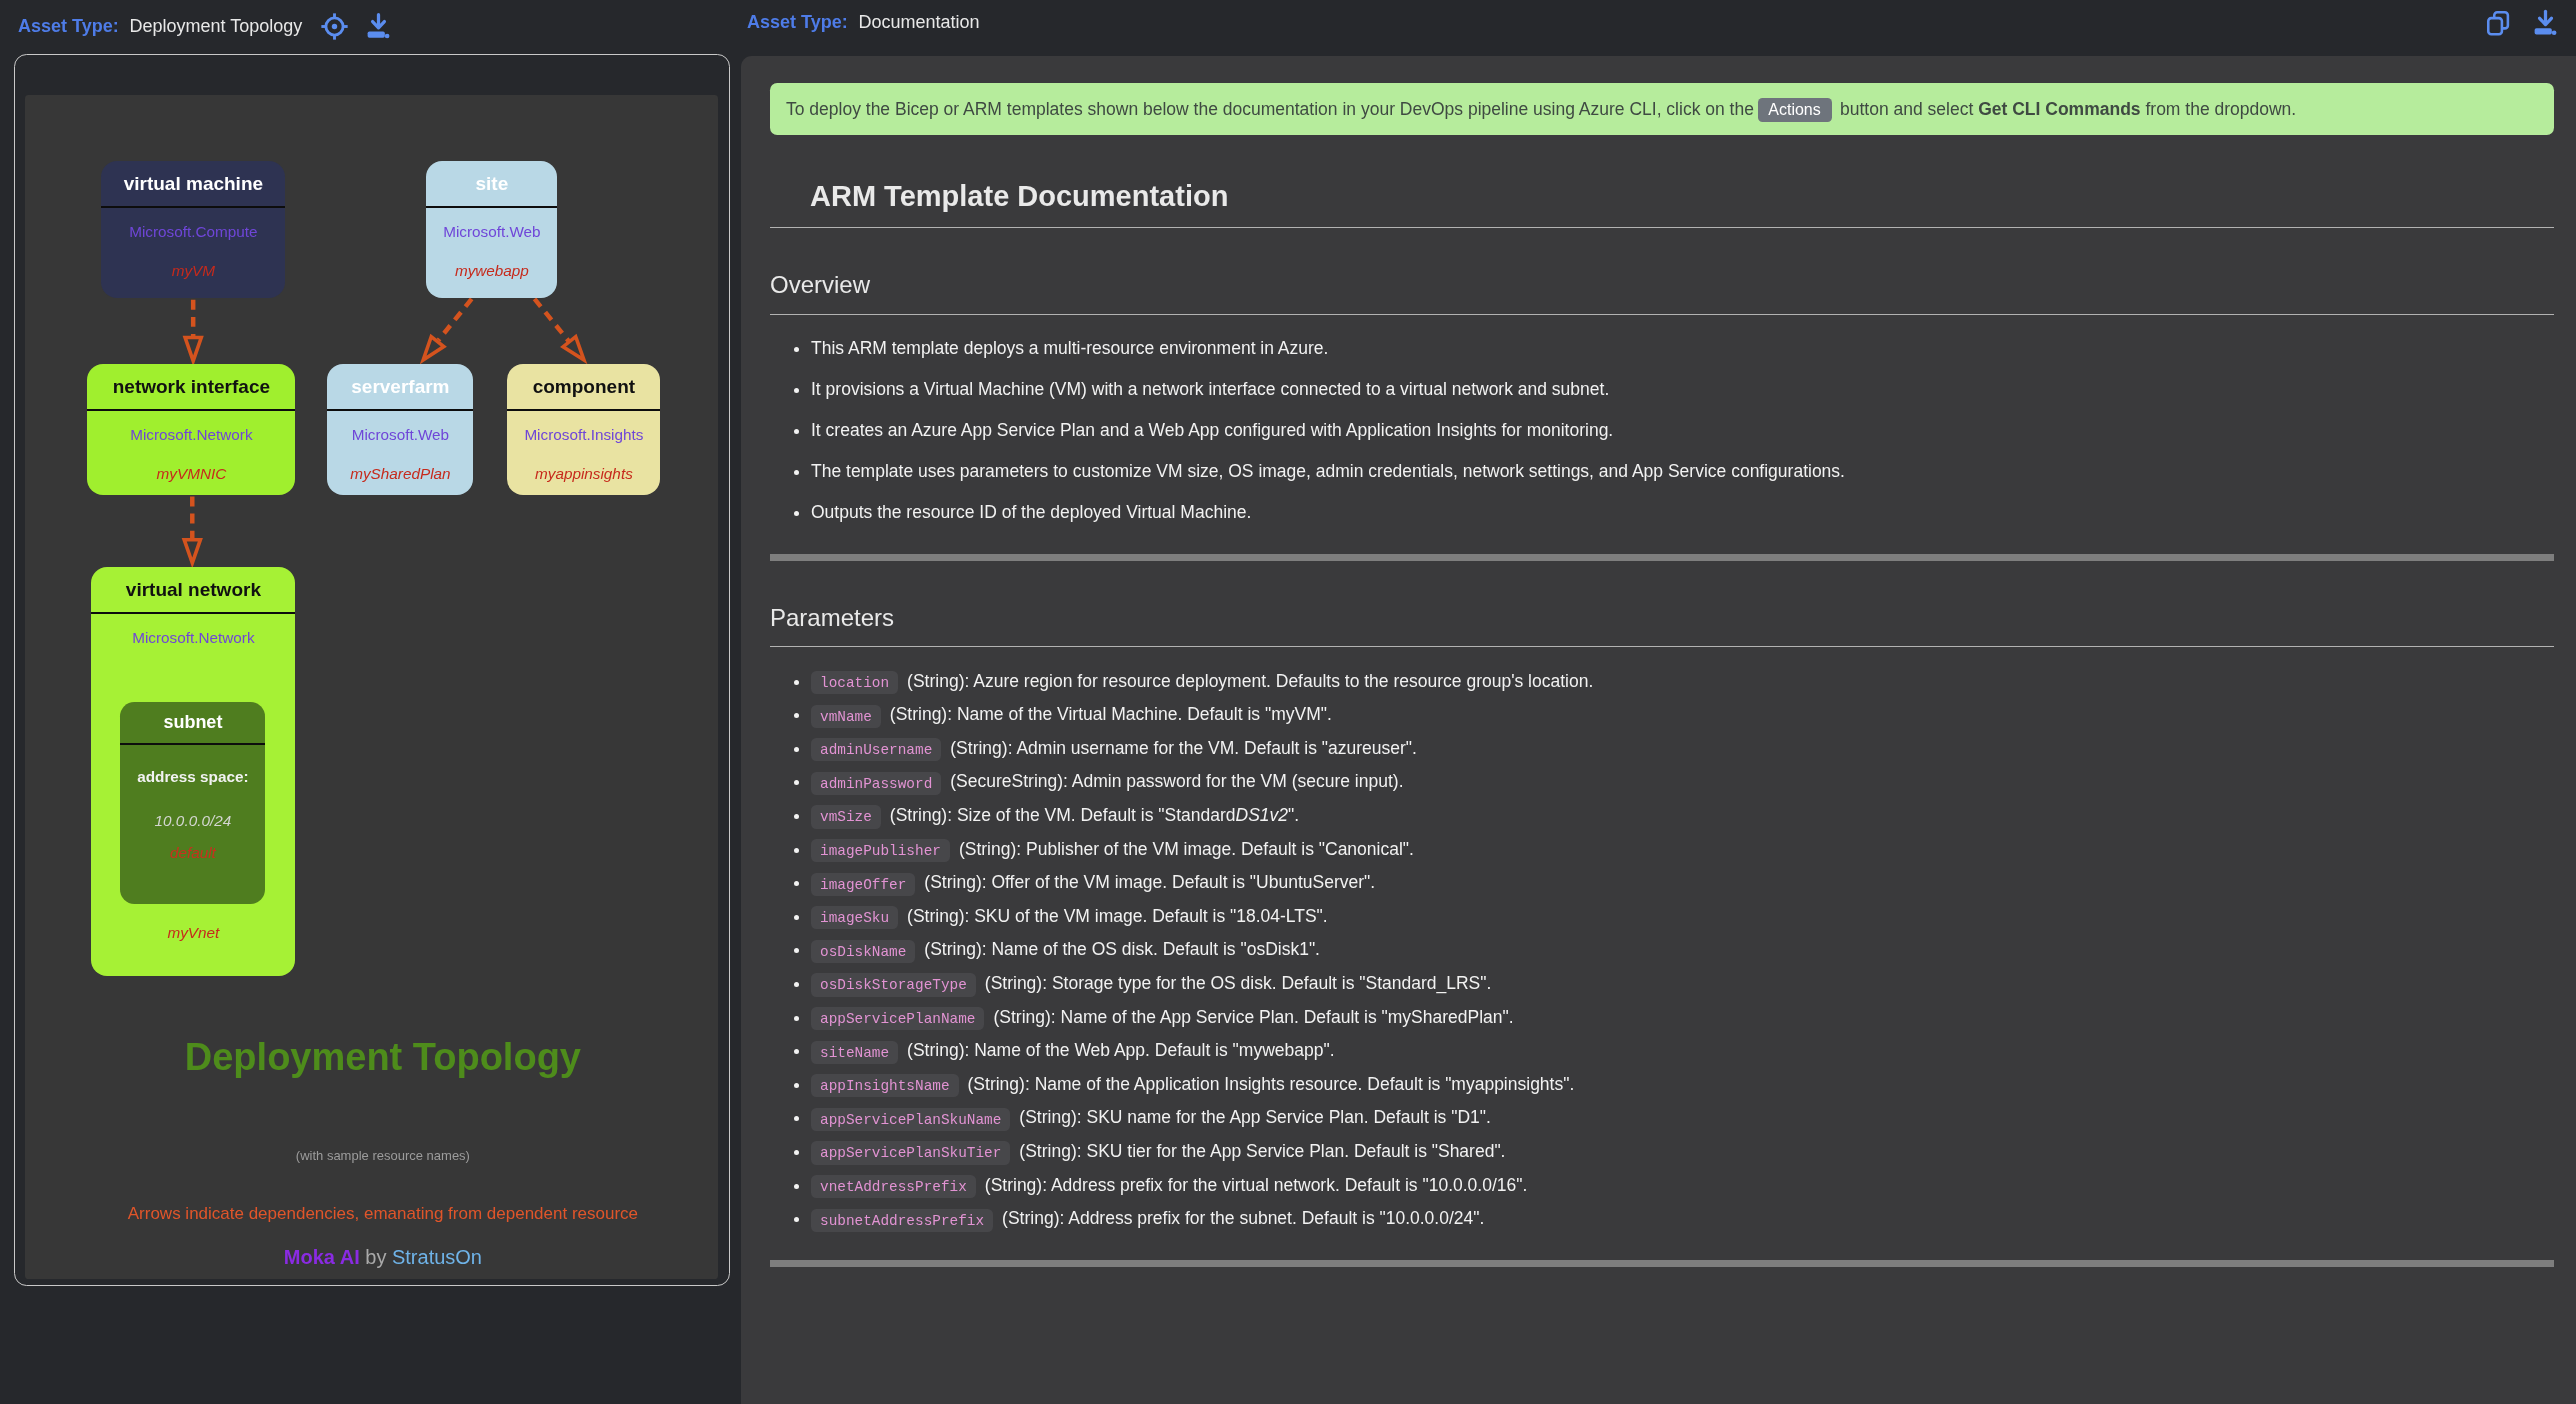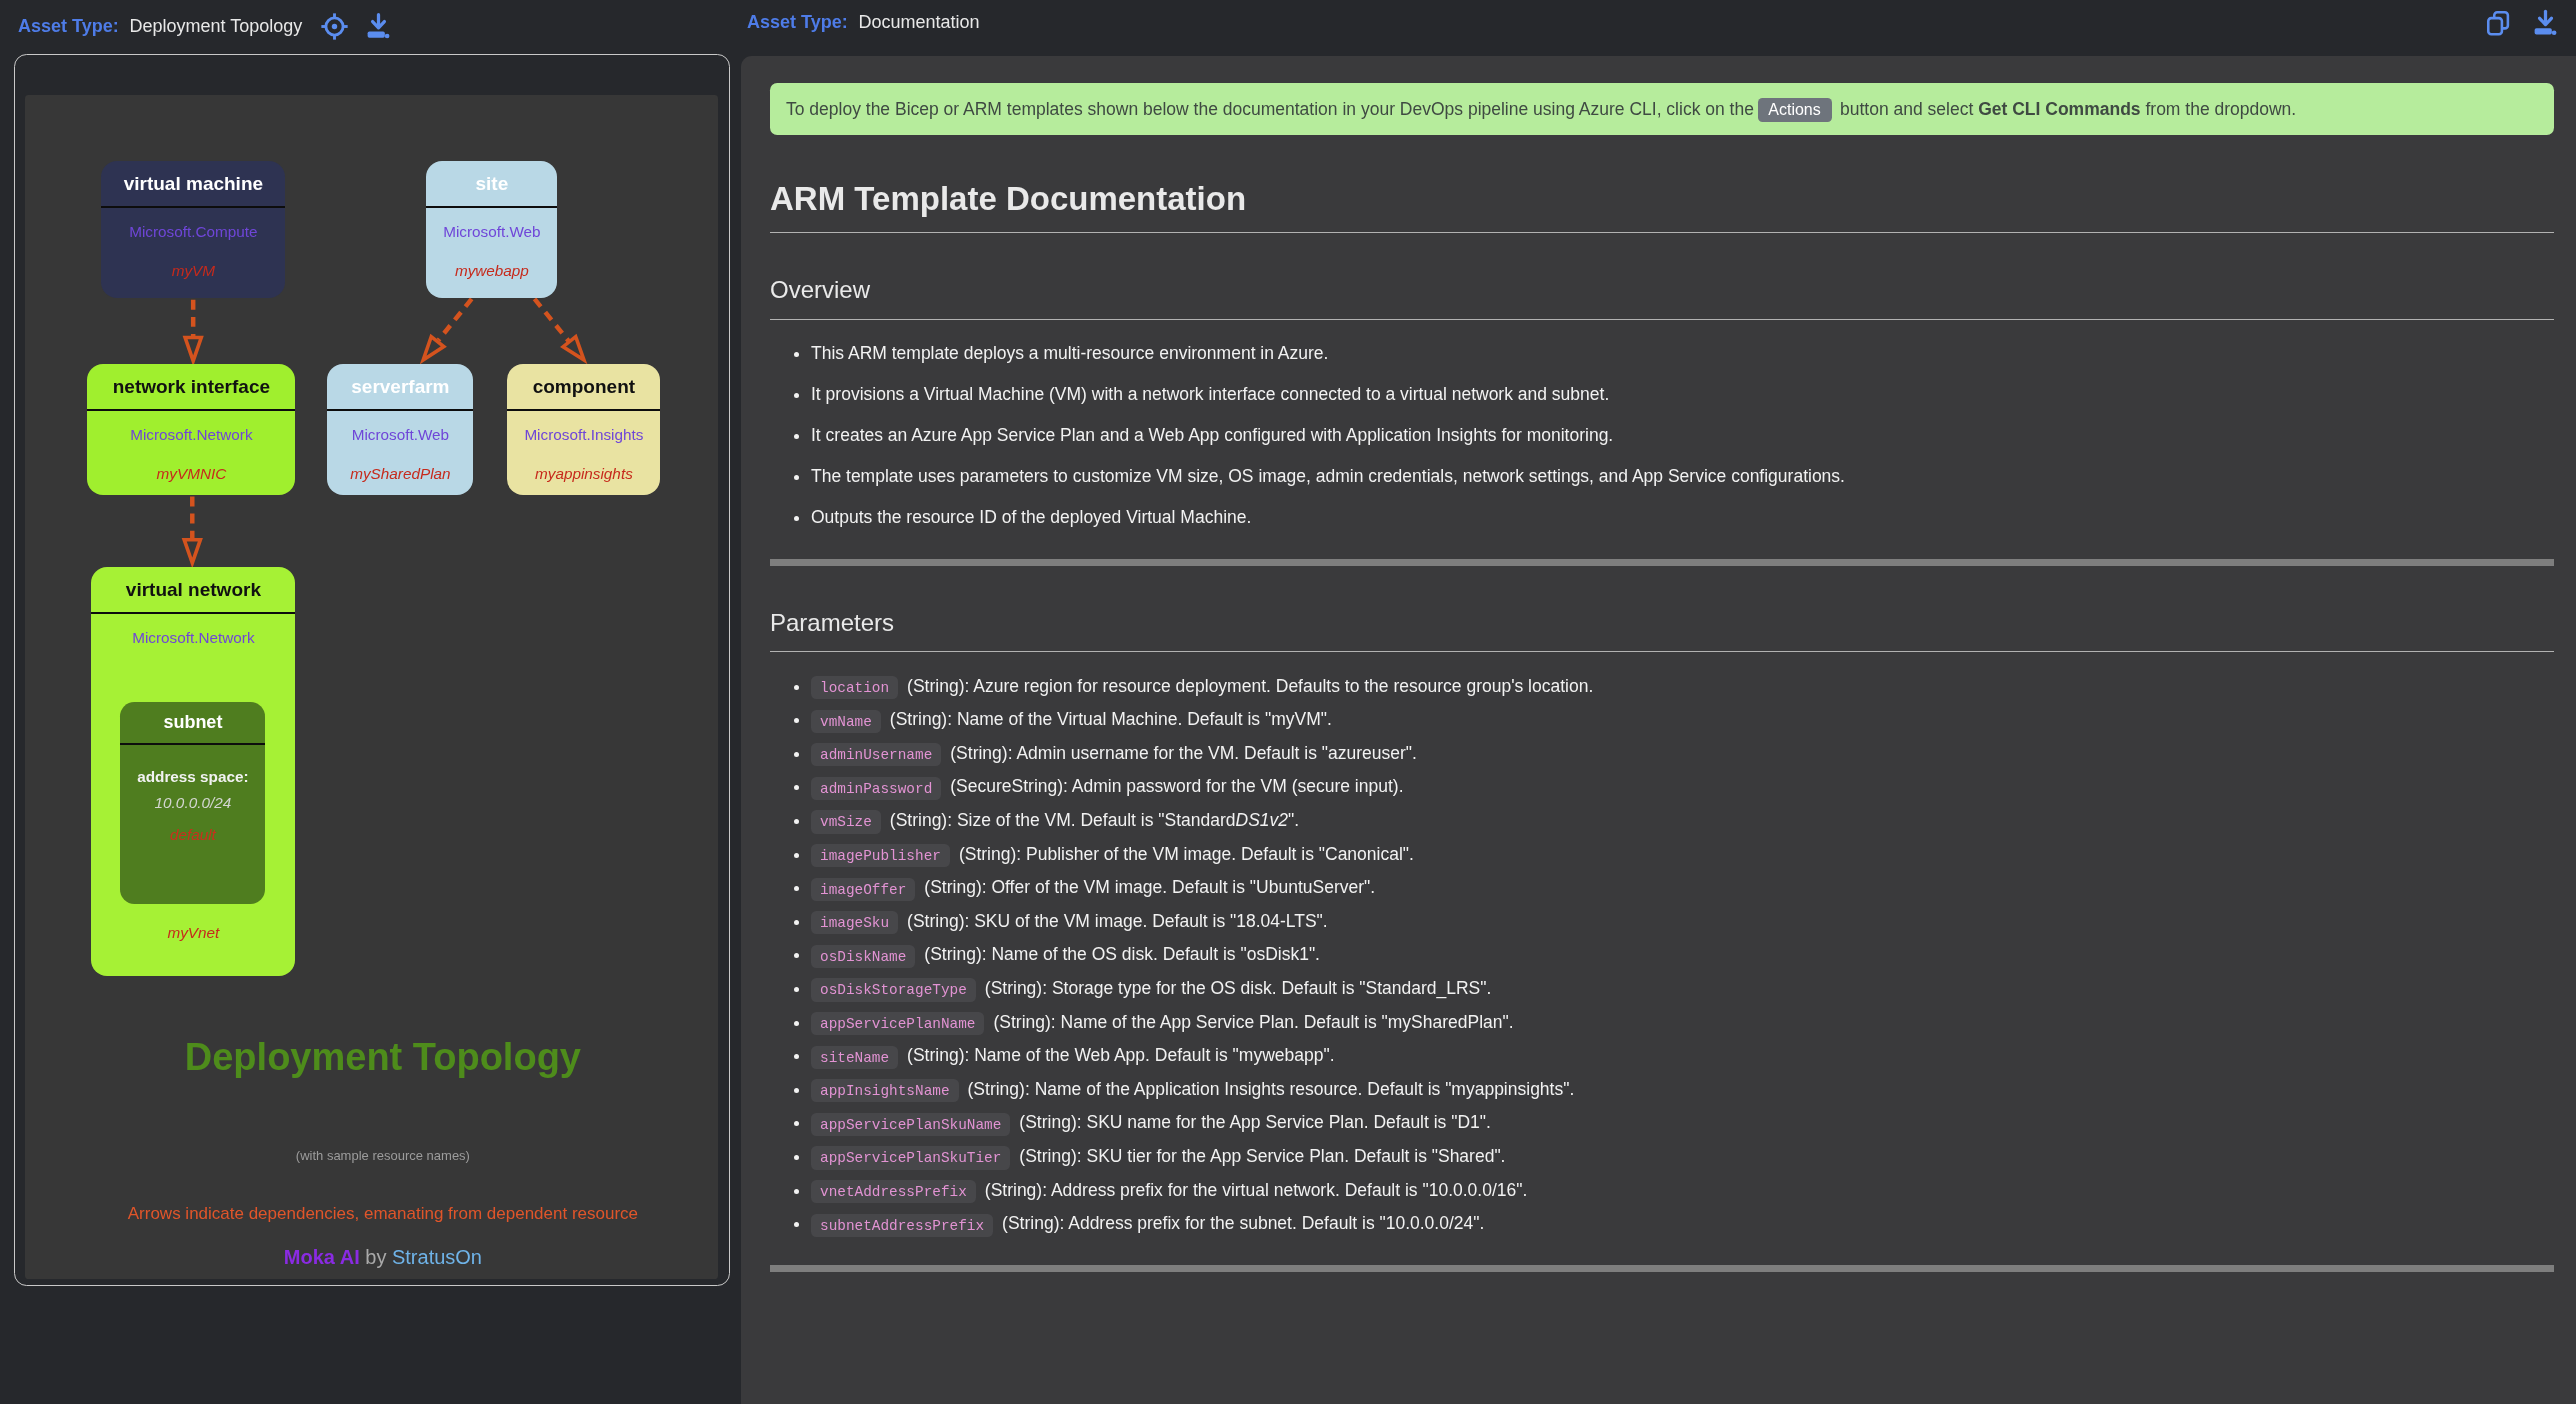--- a/index.html
+++ b/index.html
@@ -42,21 +42,21 @@
   .n-farm .node-title { color:#ffffff; }
   .n-comp   { left:482px; top:269px; width:153px; height:131px; background:#e9e3a2; }
   .n-comp .node-title { color:#111111; }
   .n-vnet   { left:66px;  top:472px; width:204px; height:409px; background:#a6f135; }
   .n-vnet .node-title { color:#111111; }
   .n-vnet .node-name { position:absolute; bottom:18px; left:0; right:0; margin:16px;text-align:center; }
   .n-subnet { position:absolute; left:29px; top:135px; width:145px; height:202px;
               background:#4f7d1f; border-radius:14.4px; text-align:center; }
   .n-subnet .node-title { color:#ffffff; font-size:18px; line-height:41px; height:41px; }
   .sub-label { margin-top:23.4px; font-size:15.3px; font-weight:bold; color:#f2f2f2; }
-  .sub-addr  { margin-top:8px; font-size:15.3px; font-style:italic; color:#d3d6d0; }
+  .sub-addr  { margin-top:26px; font-size:15.3px; font-style:italic; color:#d3d6d0; }
   .sub-def   { margin-top:13.5px; font-size:15.3px; font-style:italic; color:#c8301d; }
 
   .dg-title    { position:absolute; top:941px; width:100%; text-align:center;
                  font-size:38px; font-weight:bold; color:#4e8c1b; }
   .dg-subtitle { position:absolute; top:1053px; width:100%; text-align:center;
                  font-size:13px; color:#9c9c9c; }
   .dg-note     { position:absolute; top:1109px; width:100%; text-align:center;
                  font-size:17px; color:#e0552a; }
   .dg-credit   { position:absolute; top:1151px; width:100%; text-align:center;
                  font-size:20px; color:#a9a9a9; }
@@ -65,21 +65,21 @@
 
   
   .doc-panel { position:absolute; left:741px; top:56px; right:0; bottom:0;
                background:#3a3a3c; border-top-left-radius:10.8px;
                padding:27px 21.6px 0 29px; overflow:hidden; }
   .callout { background:#b6ec9c; border-radius:7.2px; padding:12px 16px;
              font-size:17.5px; line-height:28px; color:#3f4a42; }
   .chip { display:inline-block; background:#6e747c; color:#ffffff; font-size:16px;
           line-height:24px; padding:0 10.8px; border-radius:4.5px; margin:0 3.6px; }
   .callout b { font-weight:bold; }
-  h1.doc-h1 { margin-top:45px; font-size:33px; font-weight:600; color:#e9e9e9; }
+  h1.doc-h1 { margin-top:45px; font-size:29px; font-weight:600; color:#e9e9e9;margin-left:40px; }
   h2.doc-h2 { margin-top:43px; font-size:24px; font-weight:400; color:#e9e9e9; }
   .hr-thin { border:none; border-top:0.9px solid #b2b2b2; margin-top:14.4px; }
   .sep-thick { height:7.2px; background:#7e7e7e; margin-top:30.5px; }
   ul.doc-list { margin-top:23.4px; list-style:disc; padding-left:41px; color:#ffffff; }
   ul.overview-list li { font-size:17.5px; color:#f2f2f2; margin-bottom:20px; }
   ul.param-list li { font-size:17.5px; color:#f2f2f2; margin-bottom:12.6px; }
   ul.param-list code { font-family:"Liberation Mono","DejaVu Sans Mono",monospace;
                        font-size:14.4px; background:#47474a; color:#e293d3;
                        padding:3.6px 9px; border-radius:5.4px; margin-right:9px; }
   svg.ico { display:block; }

